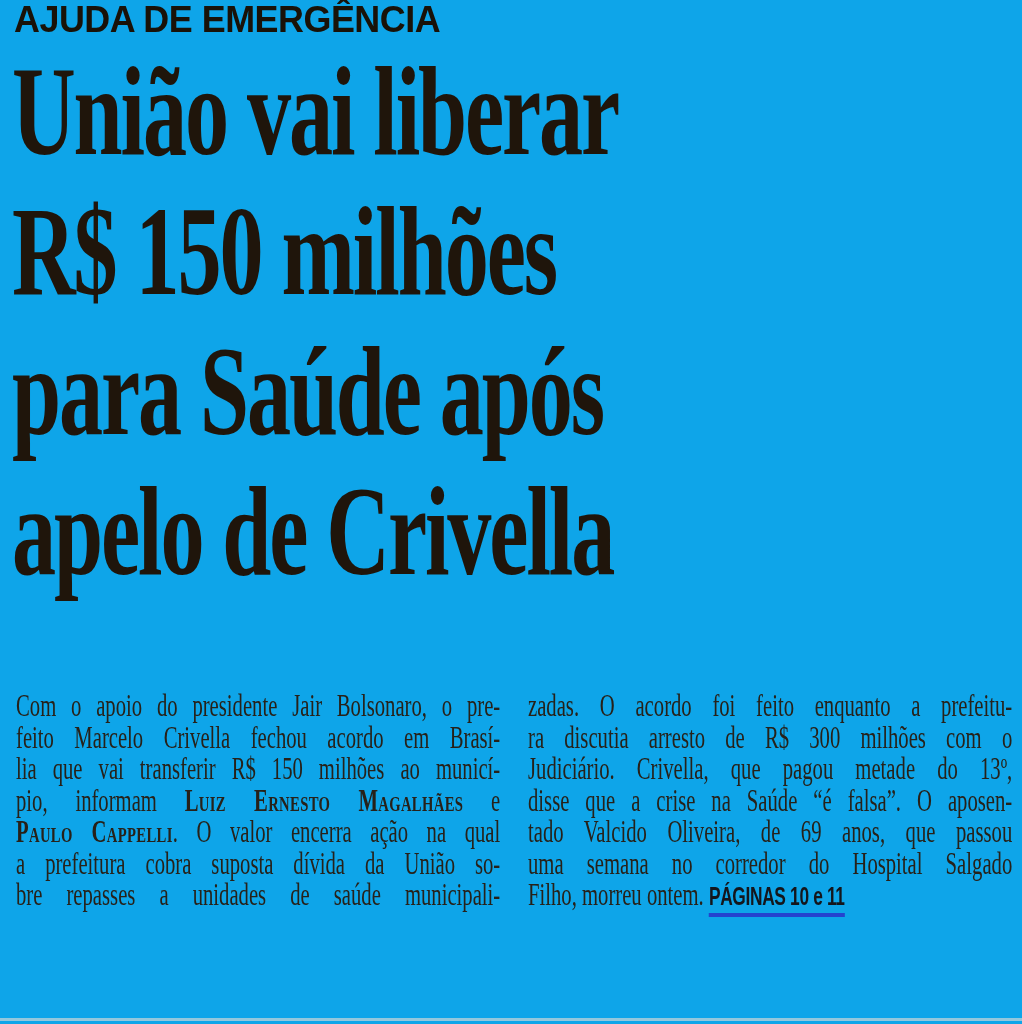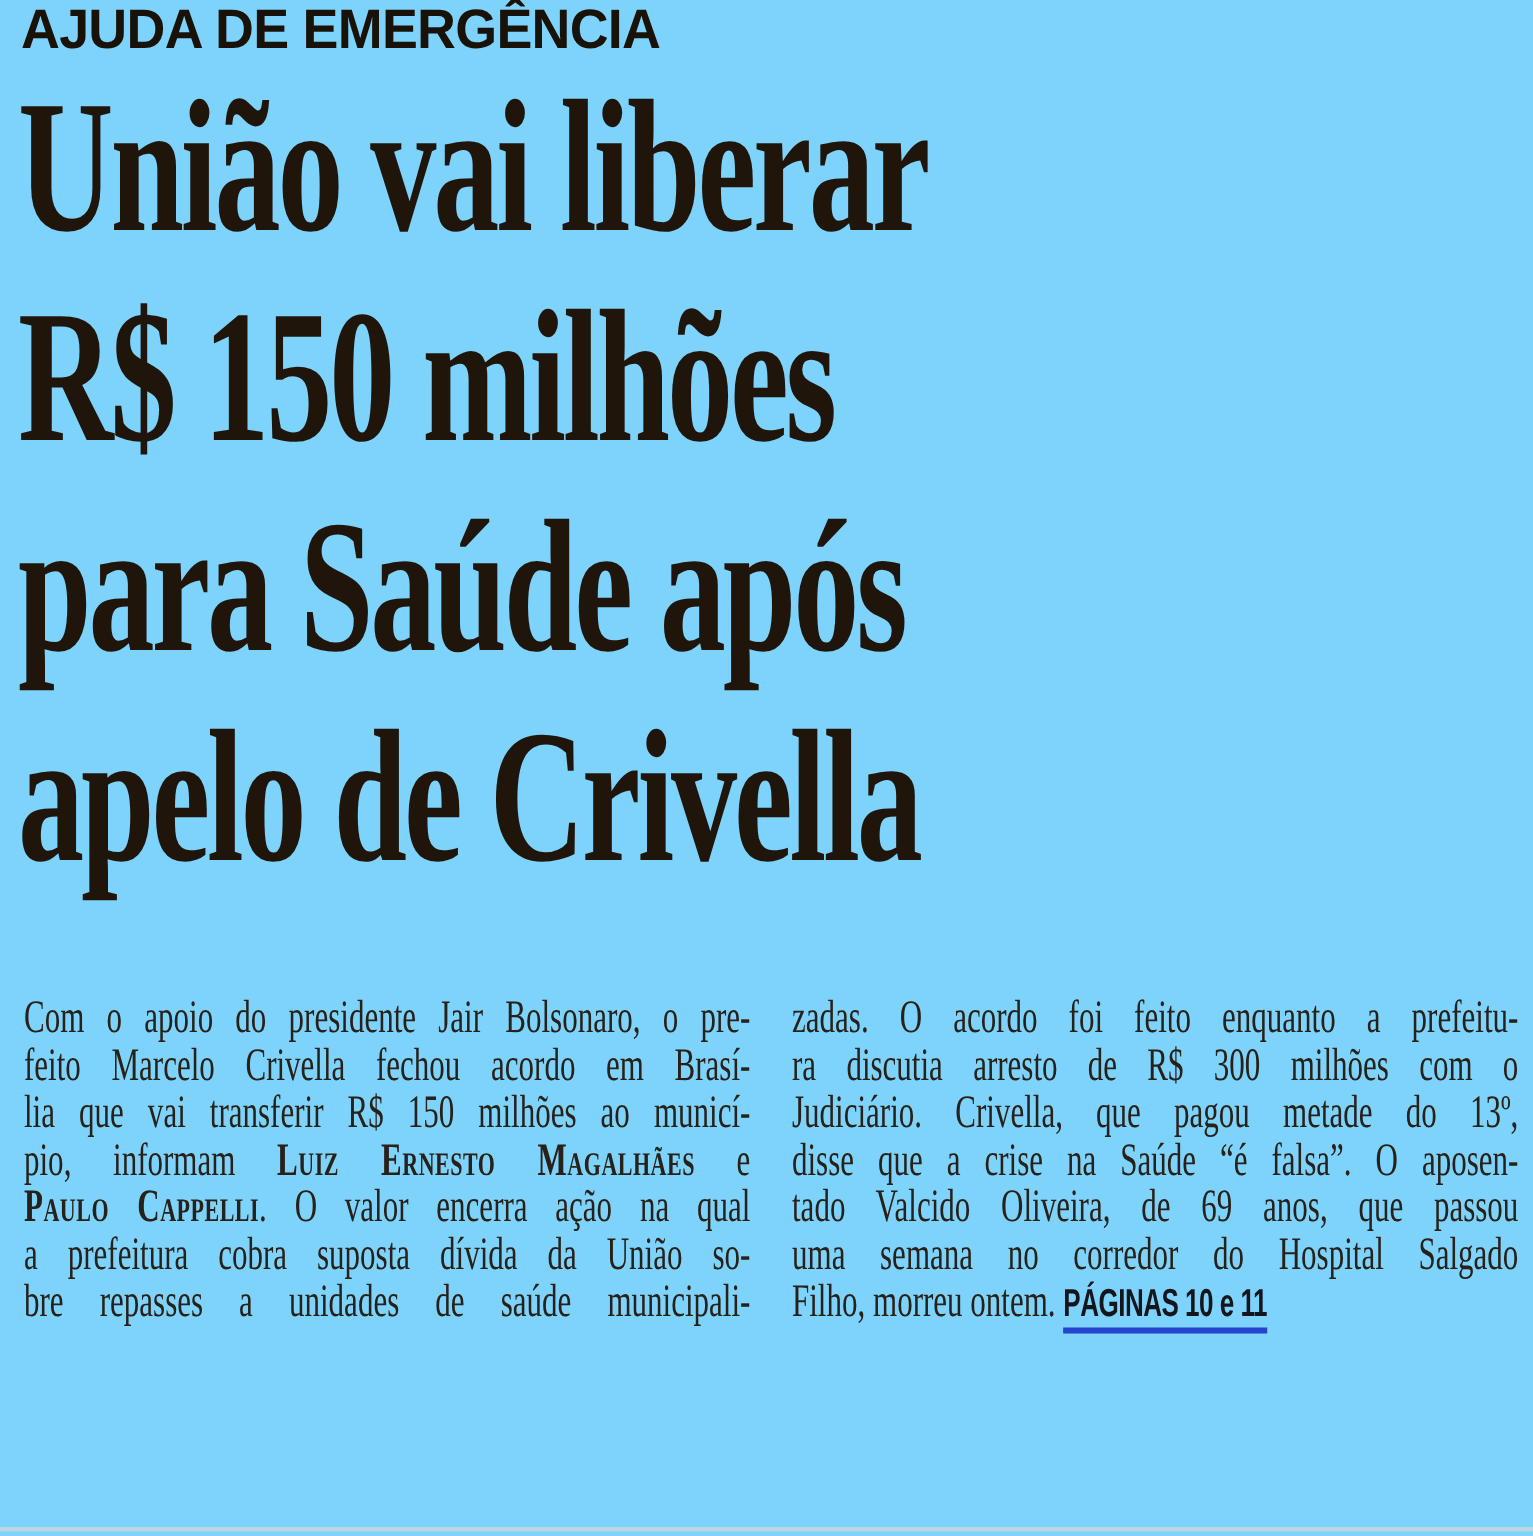--- a/index.html
+++ b/index.html
@@ -1,19 +1,19 @@
 <!DOCTYPE html>
 <html lang="pt" style="--ink: #272119; --headline_ink: #1f150b; --kicker_ink: #191208; --link_blue: #2443cf;"><head>
 <meta charset="utf-8">
 <style>
   html,body { margin:0; padding:0; }
   .page {
     position:relative;
     width:1022px; height:1024px;
-    background:#7dd3fc;
+    background:#0ea5e9;
     overflow:hidden;
     font-family:"Liberation Serif", serif;
   }
   .kicker {
     margin:0 0 0 14px;
     font:700 37px/40px "Liberation Sans", sans-serif;
     letter-spacing:-0.5px;
     white-space:nowrap;
     transform:scaleX(0.97);
     transform-origin:0 0;
@@ -37,21 +37,21 @@
     white-space:nowrap;
     transform:scaleX(0.75);
     transform-origin:0 0;
     color:#2c2826;
   }
   .body-cols {
     display:flex;
     gap:28px;
     margin:60px 0 0 16px;
   }
-  .col-outer { width:484px; overflow:visible; }
+  .col-outer { width:484px; overflow:visible;margin-top:28px; }
   .col {
     width:726px;
     transform:scaleX(0.667);
     transform-origin:0 0;
     font:400 31px/31.5px "Liberation Serif", serif;
     color:var(--ink,#272119);
   }
   .body-line { text-align:justify; text-align-last:justify; }
   .body-line.last { text-align-last:left; }
   .byline {

